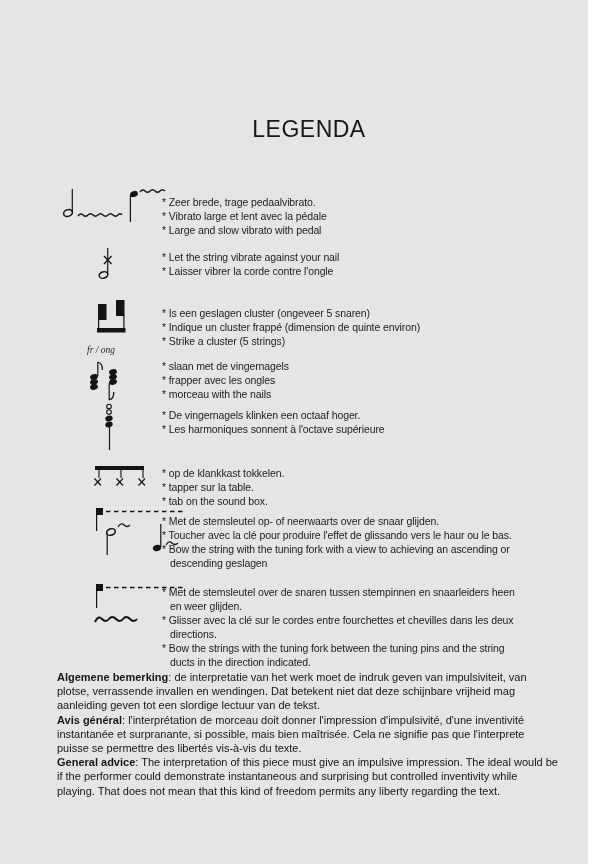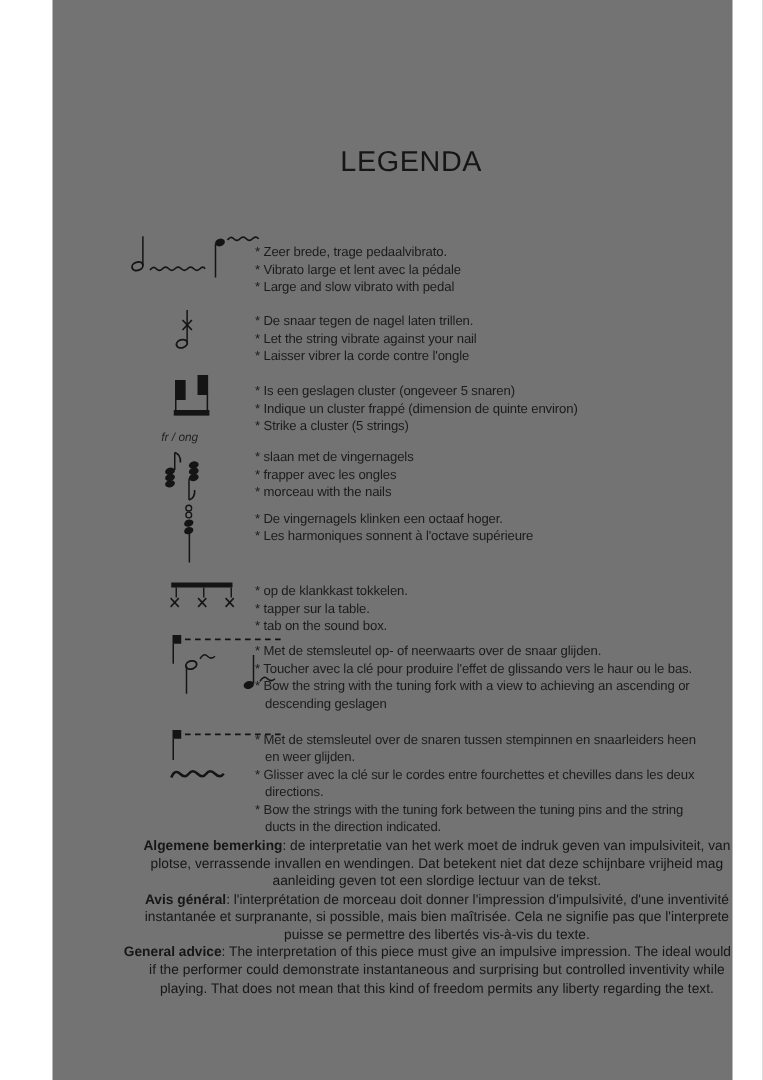--- a/index.html
+++ b/index.html
@@ -1,39 +1,39 @@
 <!DOCTYPE html>
 <html><head>
 <meta charset="utf-8">
 <style>
   html,body{margin:0;padding:0;background:#ffffff;}
   .page{
-    position:relative;width:544px;height:864px;background:#737373;
-    font-family:"Liberation Sans",sans-serif;color:#1b1b1b;overflow:hidden;margin-left:42px;
+    position:relative;width:588px;height:864px;background:#e5e5e5;
+    font-family:"Liberation Sans",sans-serif;color:#1b1b1b;overflow:hidden;
   }
   .title{
     position:absolute;left:30px;right:0;top:116px;margin:0;
     text-align:center;font-size:23px;font-weight:400;letter-spacing:.5px;color:#161616;
   }
   .entry{
     position:absolute;left:162px;font-size:10.5px;line-height:14px;
     letter-spacing:-0.1px;white-space:nowrap;color:#1b1b1b;
   }
   .entry .cont{padding-left:8px;}
   .sym{position:absolute;}
   .sym line,.sym path{stroke:#141414;}
   .caption{
-    position:absolute;font-family:Liberation Sans, sans-serif;font-style:italic;
+    position:absolute;font-family:Liberation Serif, serif;font-style:italic;
     font-size:9.5px;color:#222;text-align:right;
   }
   .paras{
     position:absolute;left:57px;top:670px;width:501px;
     font-size:11px;line-height:14.2px;color:#161616;
   }
-  .paras p{margin:0;text-align:center;}
+  .paras p{margin:0;}
   .paras b{font-weight:700;}
 </style>
 </head>
 <body>
 
 <div class="page">
 
   <h1 class="title">LEGENDA</h1>
 
   <svg class="sym" style="left:58px;top:185px" width="112" height="44" viewBox="0 0 112 44">
@@ -116,21 +116,20 @@
     <path d="M1,40 Q4,33 8,37 T15,37 T22,37 T29,37 T36,37 T43,37" fill="none" stroke-width="2"></path>
   </svg>
 
   <div class="entry" style="top:195px">
     <div class="line">* Zeer brede, trage pedaalvibrato.</div>
     <div class="line">* Vibrato large et lent avec la pédale</div>
     <div class="line">* Large and slow vibrato with pedal</div>
   </div>
 
   <div class="entry" style="top:250px">
-    <div class="line">* De snaar tegen de nagel laten trillen.</div>
     <div class="line">* Let the string vibrate against your nail</div>
     <div class="line">* Laisser vibrer la corde contre l'ongle</div>
   </div>
 
   <div class="entry" style="top:306px">
     <div class="line">* Is een geslagen cluster (ongeveer 5 snaren)</div>
     <div class="line">* Indique un cluster frappé (dimension de quinte environ)</div>
     <div class="line">* Strike a cluster (5 strings)</div>
   </div>
 

